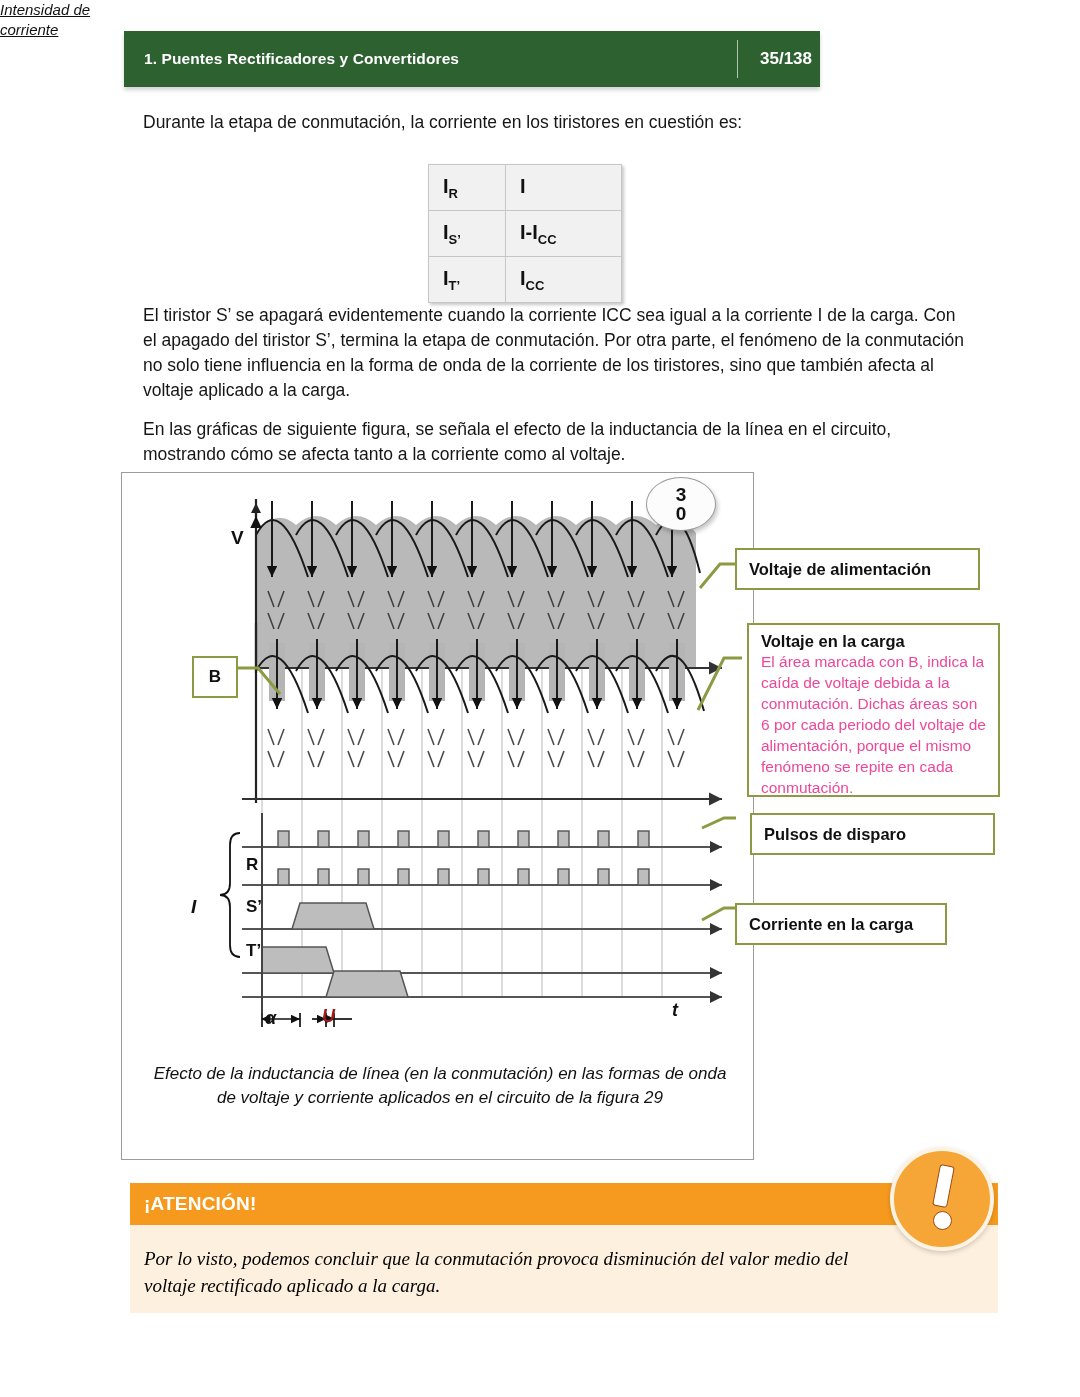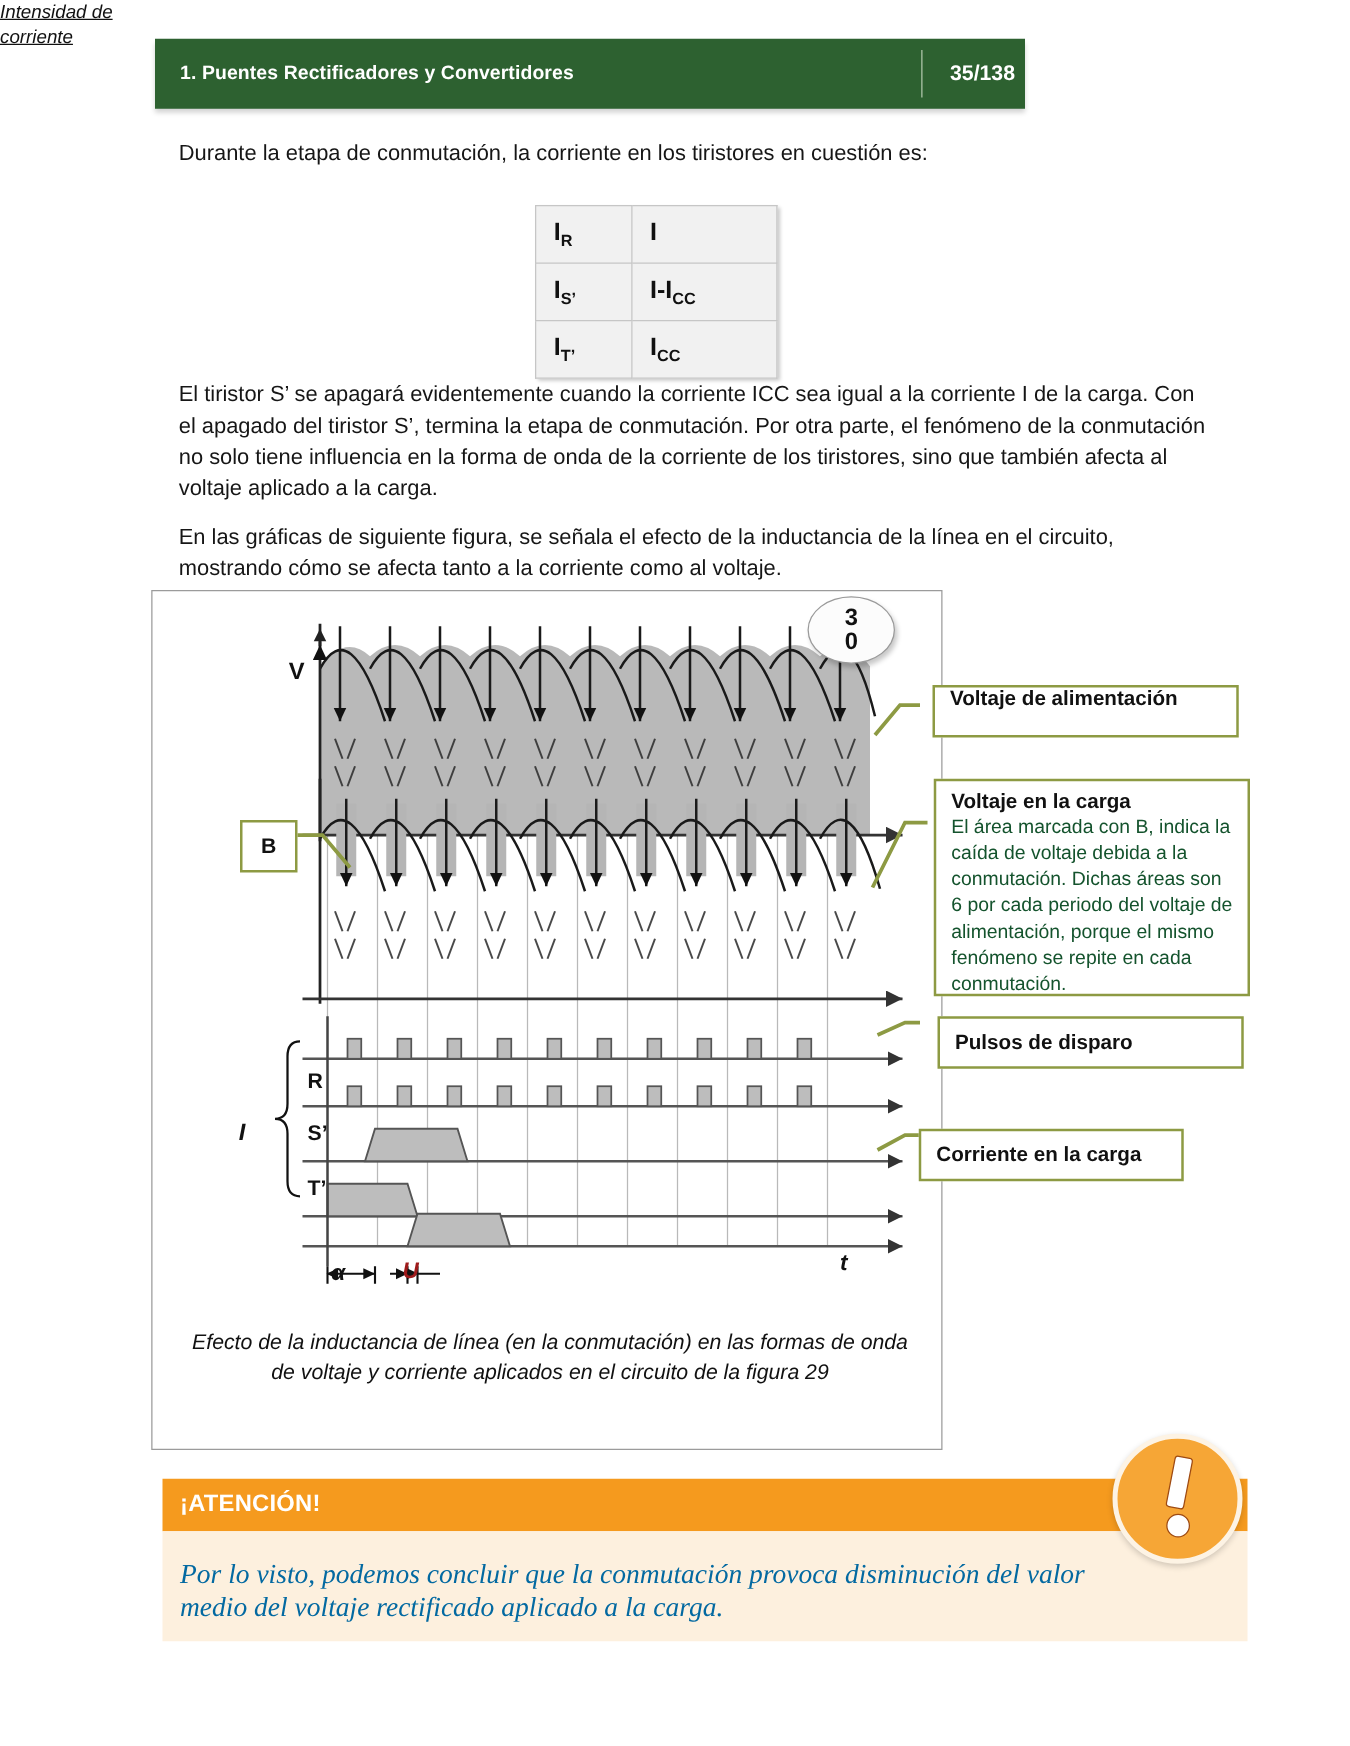--- a/index.html
+++ b/index.html
@@ -90,23 +90,23 @@
     left:131px;top:934px;width:112px;text-align:left;
     font-size:15px;font-style:italic;line-height:20px;color:#111;font-weight:500;text-decoration:underline;
   }
 
   
   .callout{
     position:absolute;border:2.5px solid #8d9a43;background:#ffffff;
     box-sizing:border-box;
   }
   .callout .ct{font-size:16.5px;font-weight:bold;color:#111;}
-  .callout .cb{font-size:15.5px;line-height:21px;color:#14532d;}
+  .callout .cb{font-size:15.5px;line-height:21px;color:#ec4899;}
   #callout-alim{left:735px;top:548px;width:245px;height:42px;
-    display:flex;align-items:flex-start;padding-left:12px;margin-left:11px;}
+    display:flex;align-items:center;padding-left:12px;}
   #callout-carga{left:747px;top:623px;width:253px;height:174px;padding:7px 10px 0 12px;}
   #callout-pulsos{left:735px;top:813px;width:245px;height:42px;
     display:flex;align-items:center;padding-left:12px;margin-left:15px;}
   #callout-corriente{left:735px;top:903px;width:212px;height:42px;
     display:flex;align-items:center;padding-left:12px;}
 
   
   .att-wrap{position:absolute;left:130px;top:1183px;width:868px;}
   .att-header{
     height:42px;background:#f59a1e;display:flex;align-items:center;
@@ -114,21 +114,21 @@
   .att-header .t{
     color:#ffffff;font-weight:bold;font-size:19px;margin-left:14px;
     letter-spacing:.2px;
   }
   .att-body{
     background:#fdf0de;min-height:88px;padding:20px 120px 14px 14px;
     box-sizing:border-box;
   }
   .att-body .txt{
     font-family:"Liberation Serif", serif;font-style:italic;
-    font-size:22px;line-height:27px;color:#0369a1;
+    font-size:19px;line-height:27px;color:#000000;
   }
   .att-icon{
     position:absolute;right:4px;top:-36px;width:96px;height:96px;
     border-radius:50%;background:#f6a636;border:4px solid #fdf3e4;
     box-shadow:0 2px 5px rgba(0,0,0,.18);
   }
   .att-icon .bang-stem{
     position:absolute;left:50%;top:14px;width:13px;height:40px;
     margin-left:-6px;background:#ffffff;
     border-radius:3px;transform:rotate(11deg);

